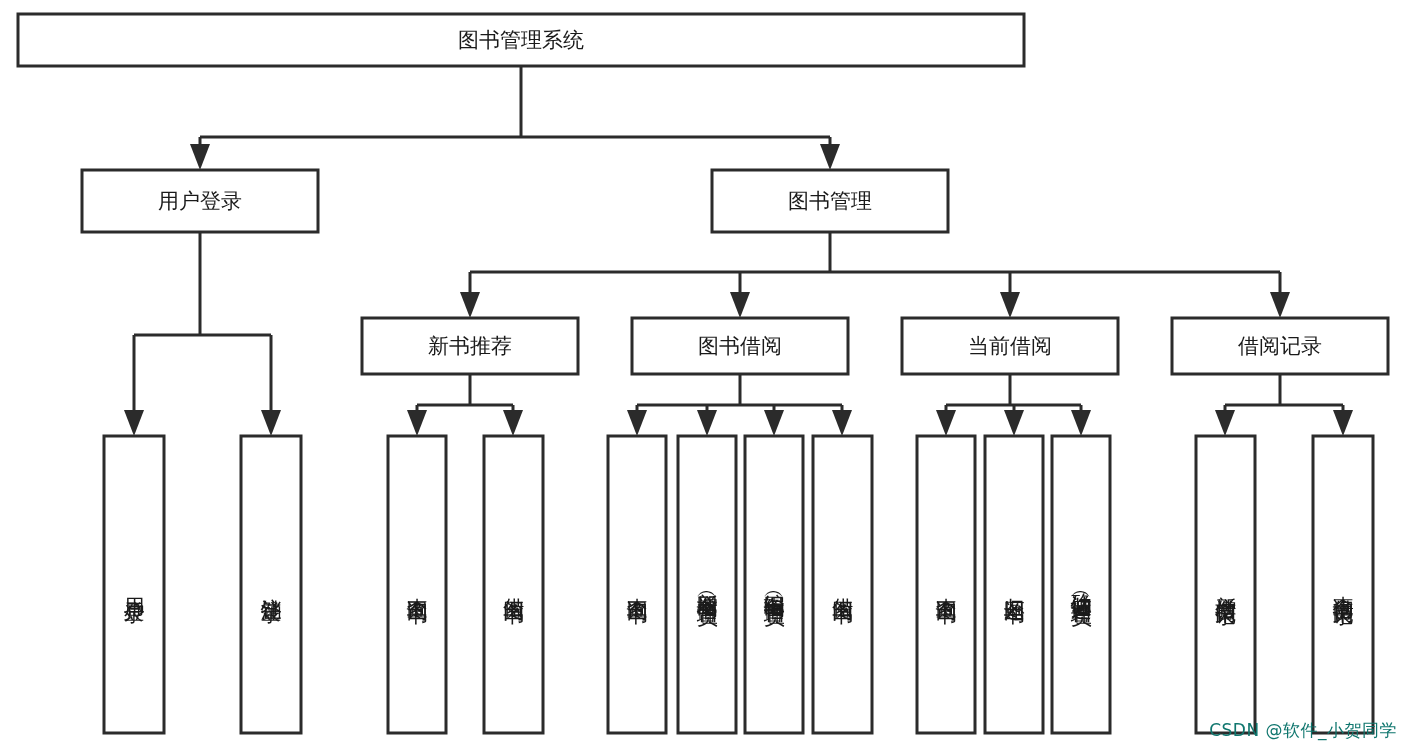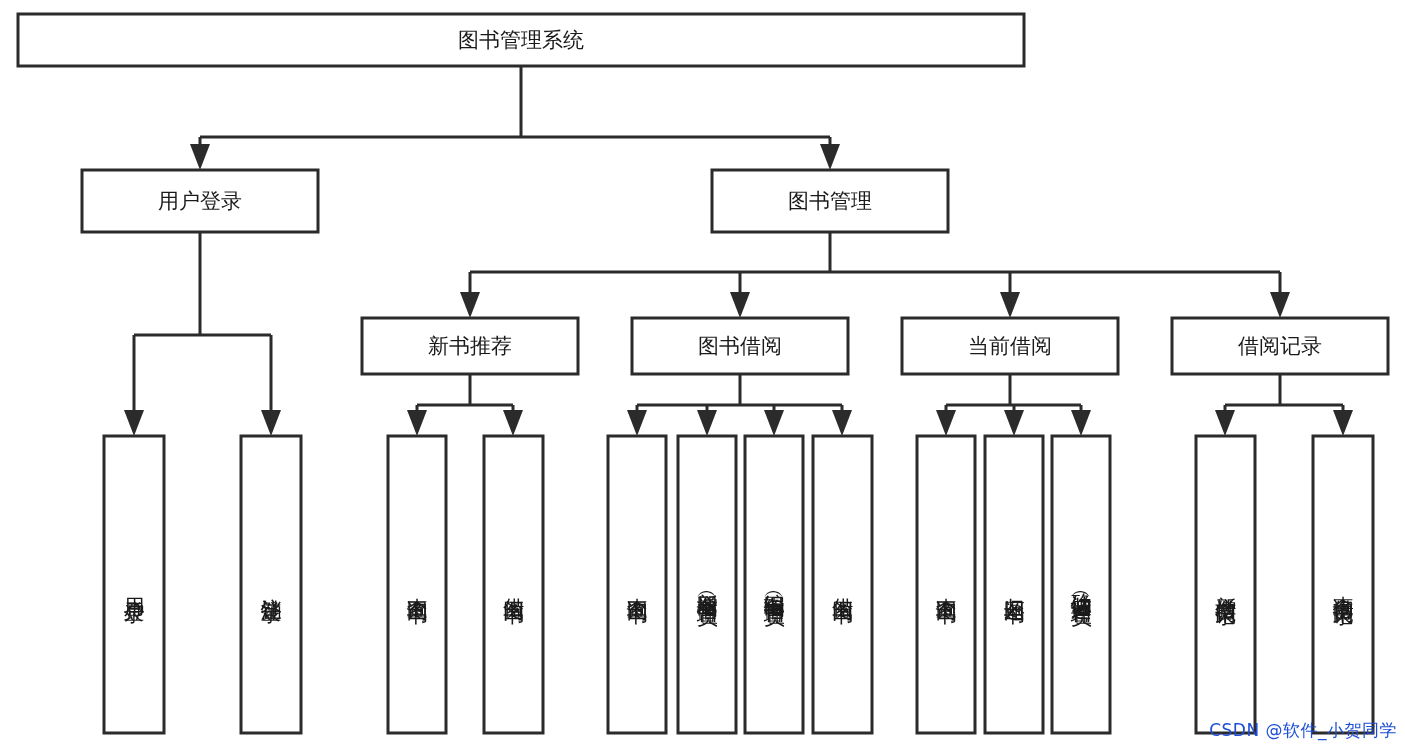--- a/index.html
+++ b/index.html
@@ -65,21 +65,21 @@
     text-align: center;
     white-space: pre;
     pointer-events: none;
   }
   .watermark {
     position: absolute;
     right: 8px;
     bottom: 5px;
     font-family: "DejaVu Sans", "Liberation Sans", sans-serif;
     font-size: 17px;
-    color: #1d4ed8;
+    color: #0f766e;
     white-space: nowrap;
     letter-spacing: 0.5px;
   }
 </style>
 </head>
 <body>
 
 <div id="diagram-root">
   <svg id="diagram-svg" viewBox="0 0 1405 747" xmlns="http://www.w3.org/2000/svg">
     <g id="connector-layer">

